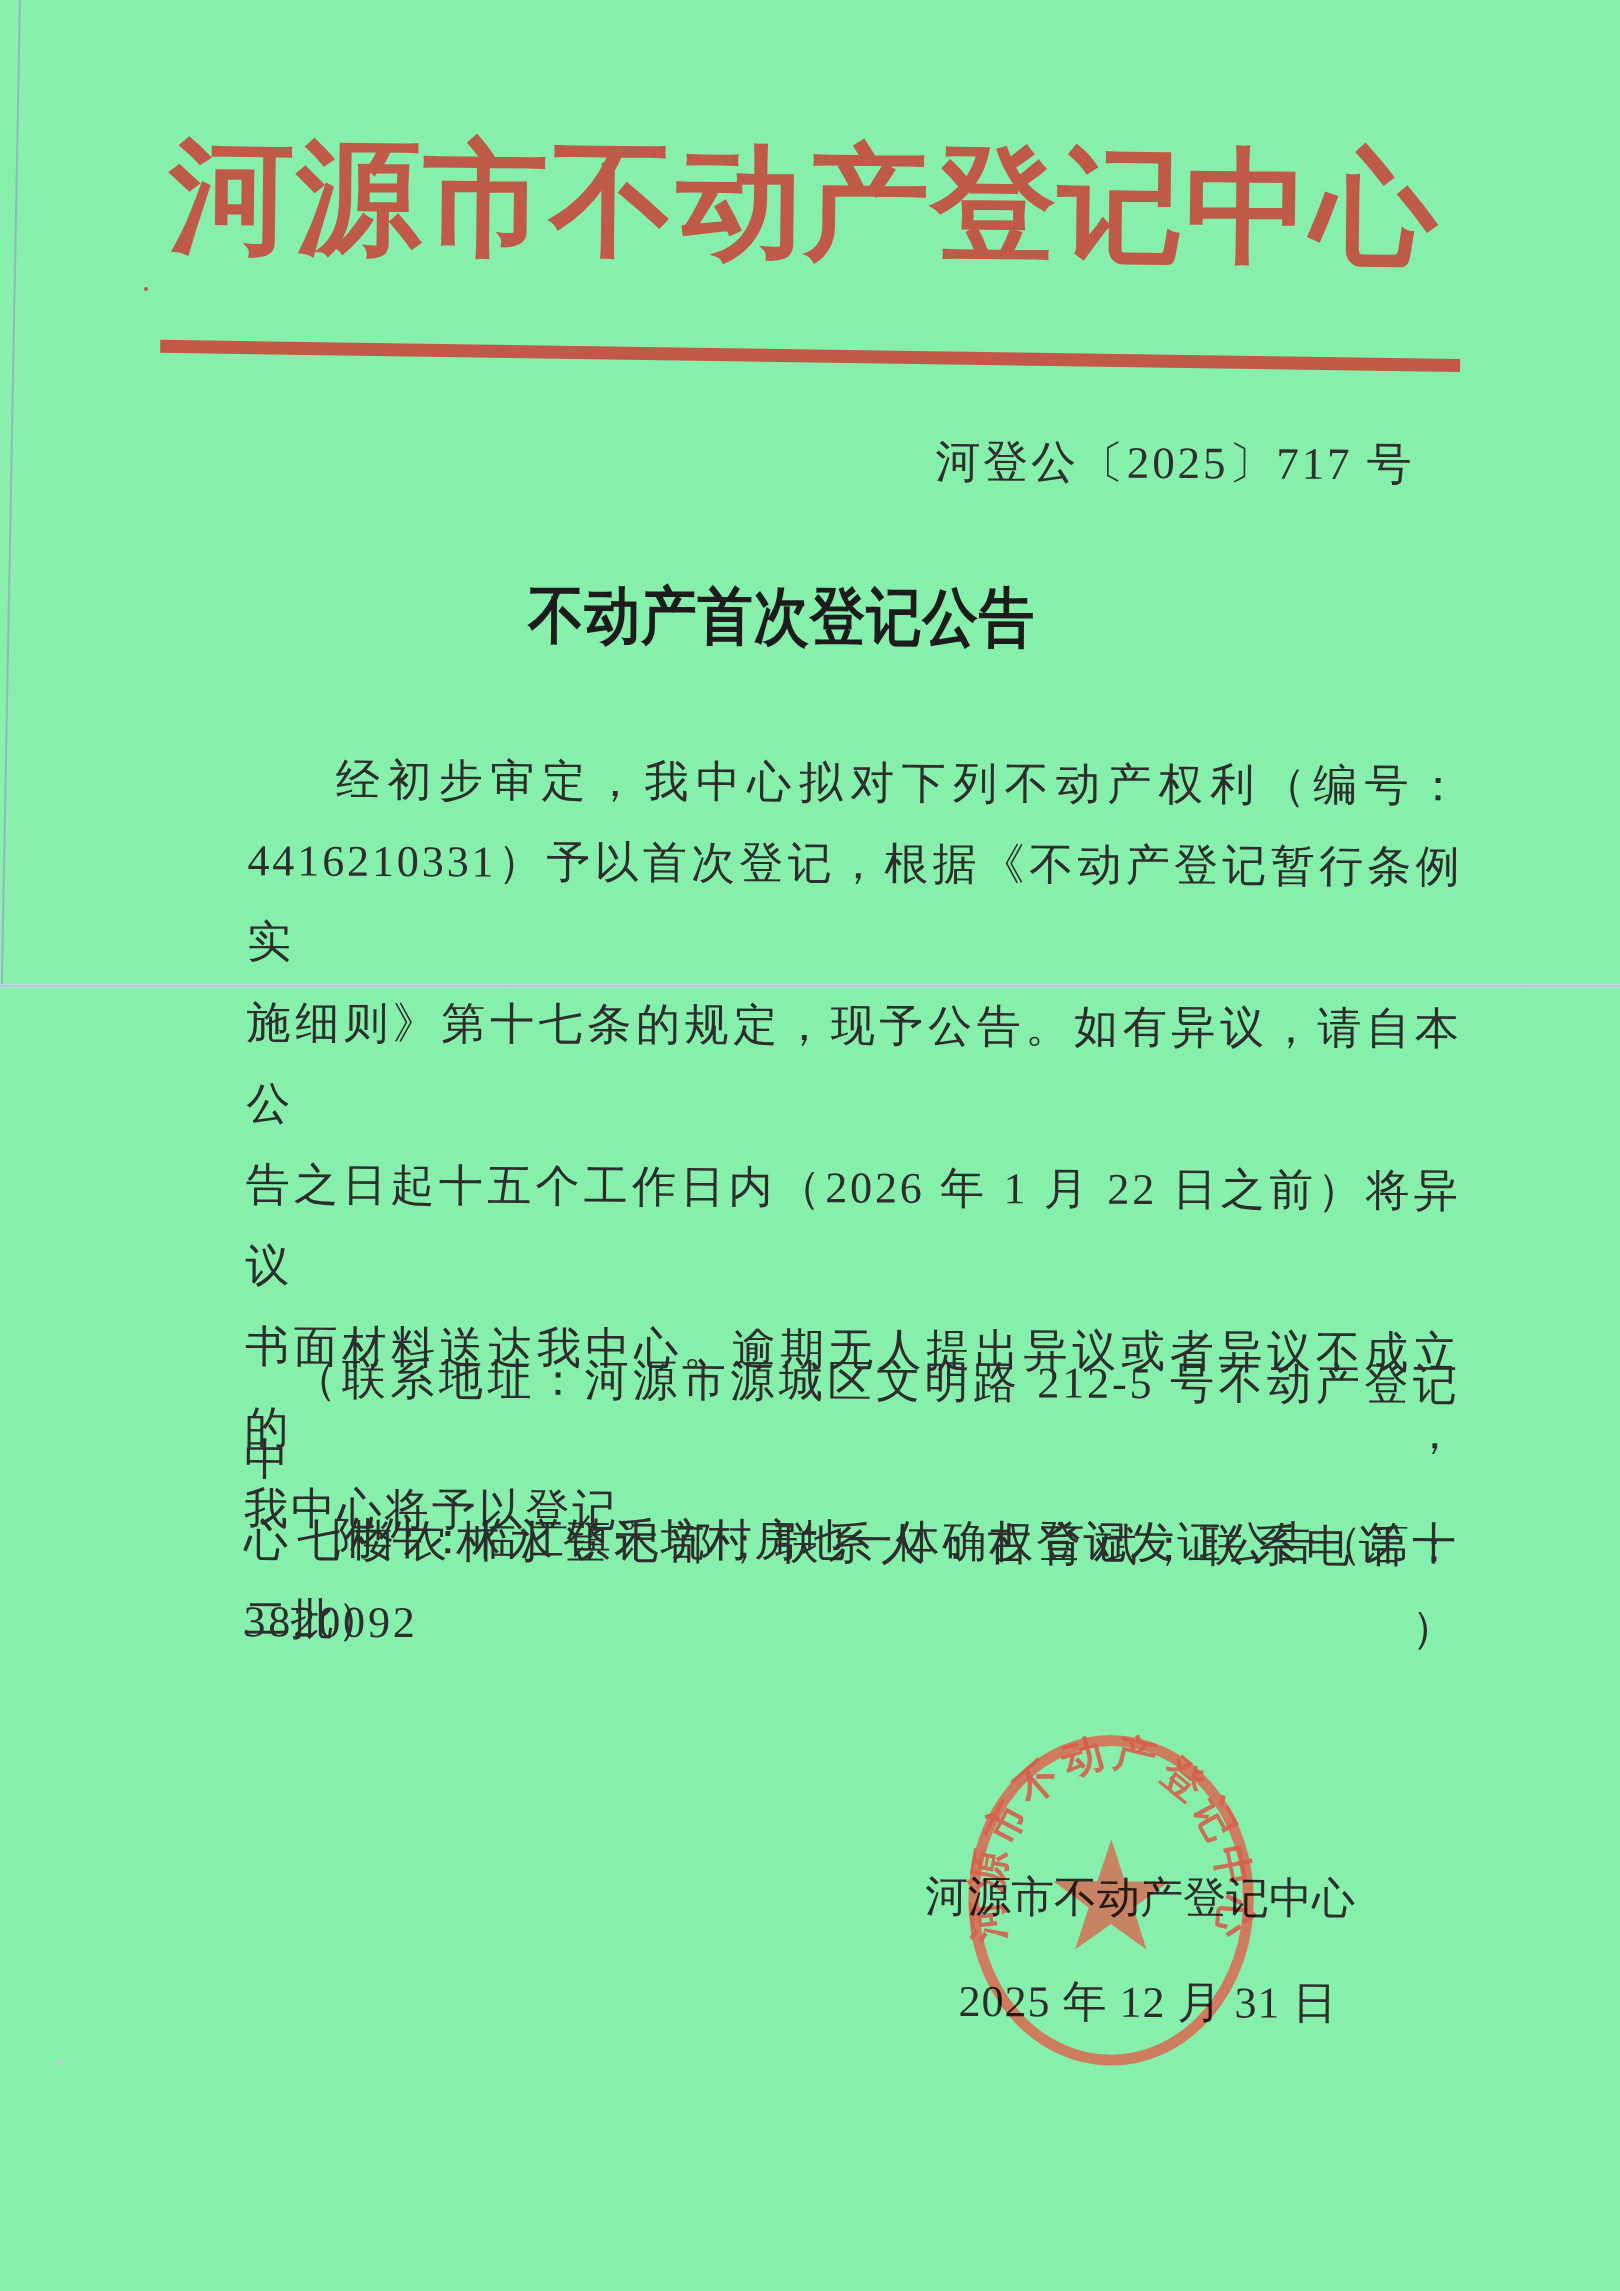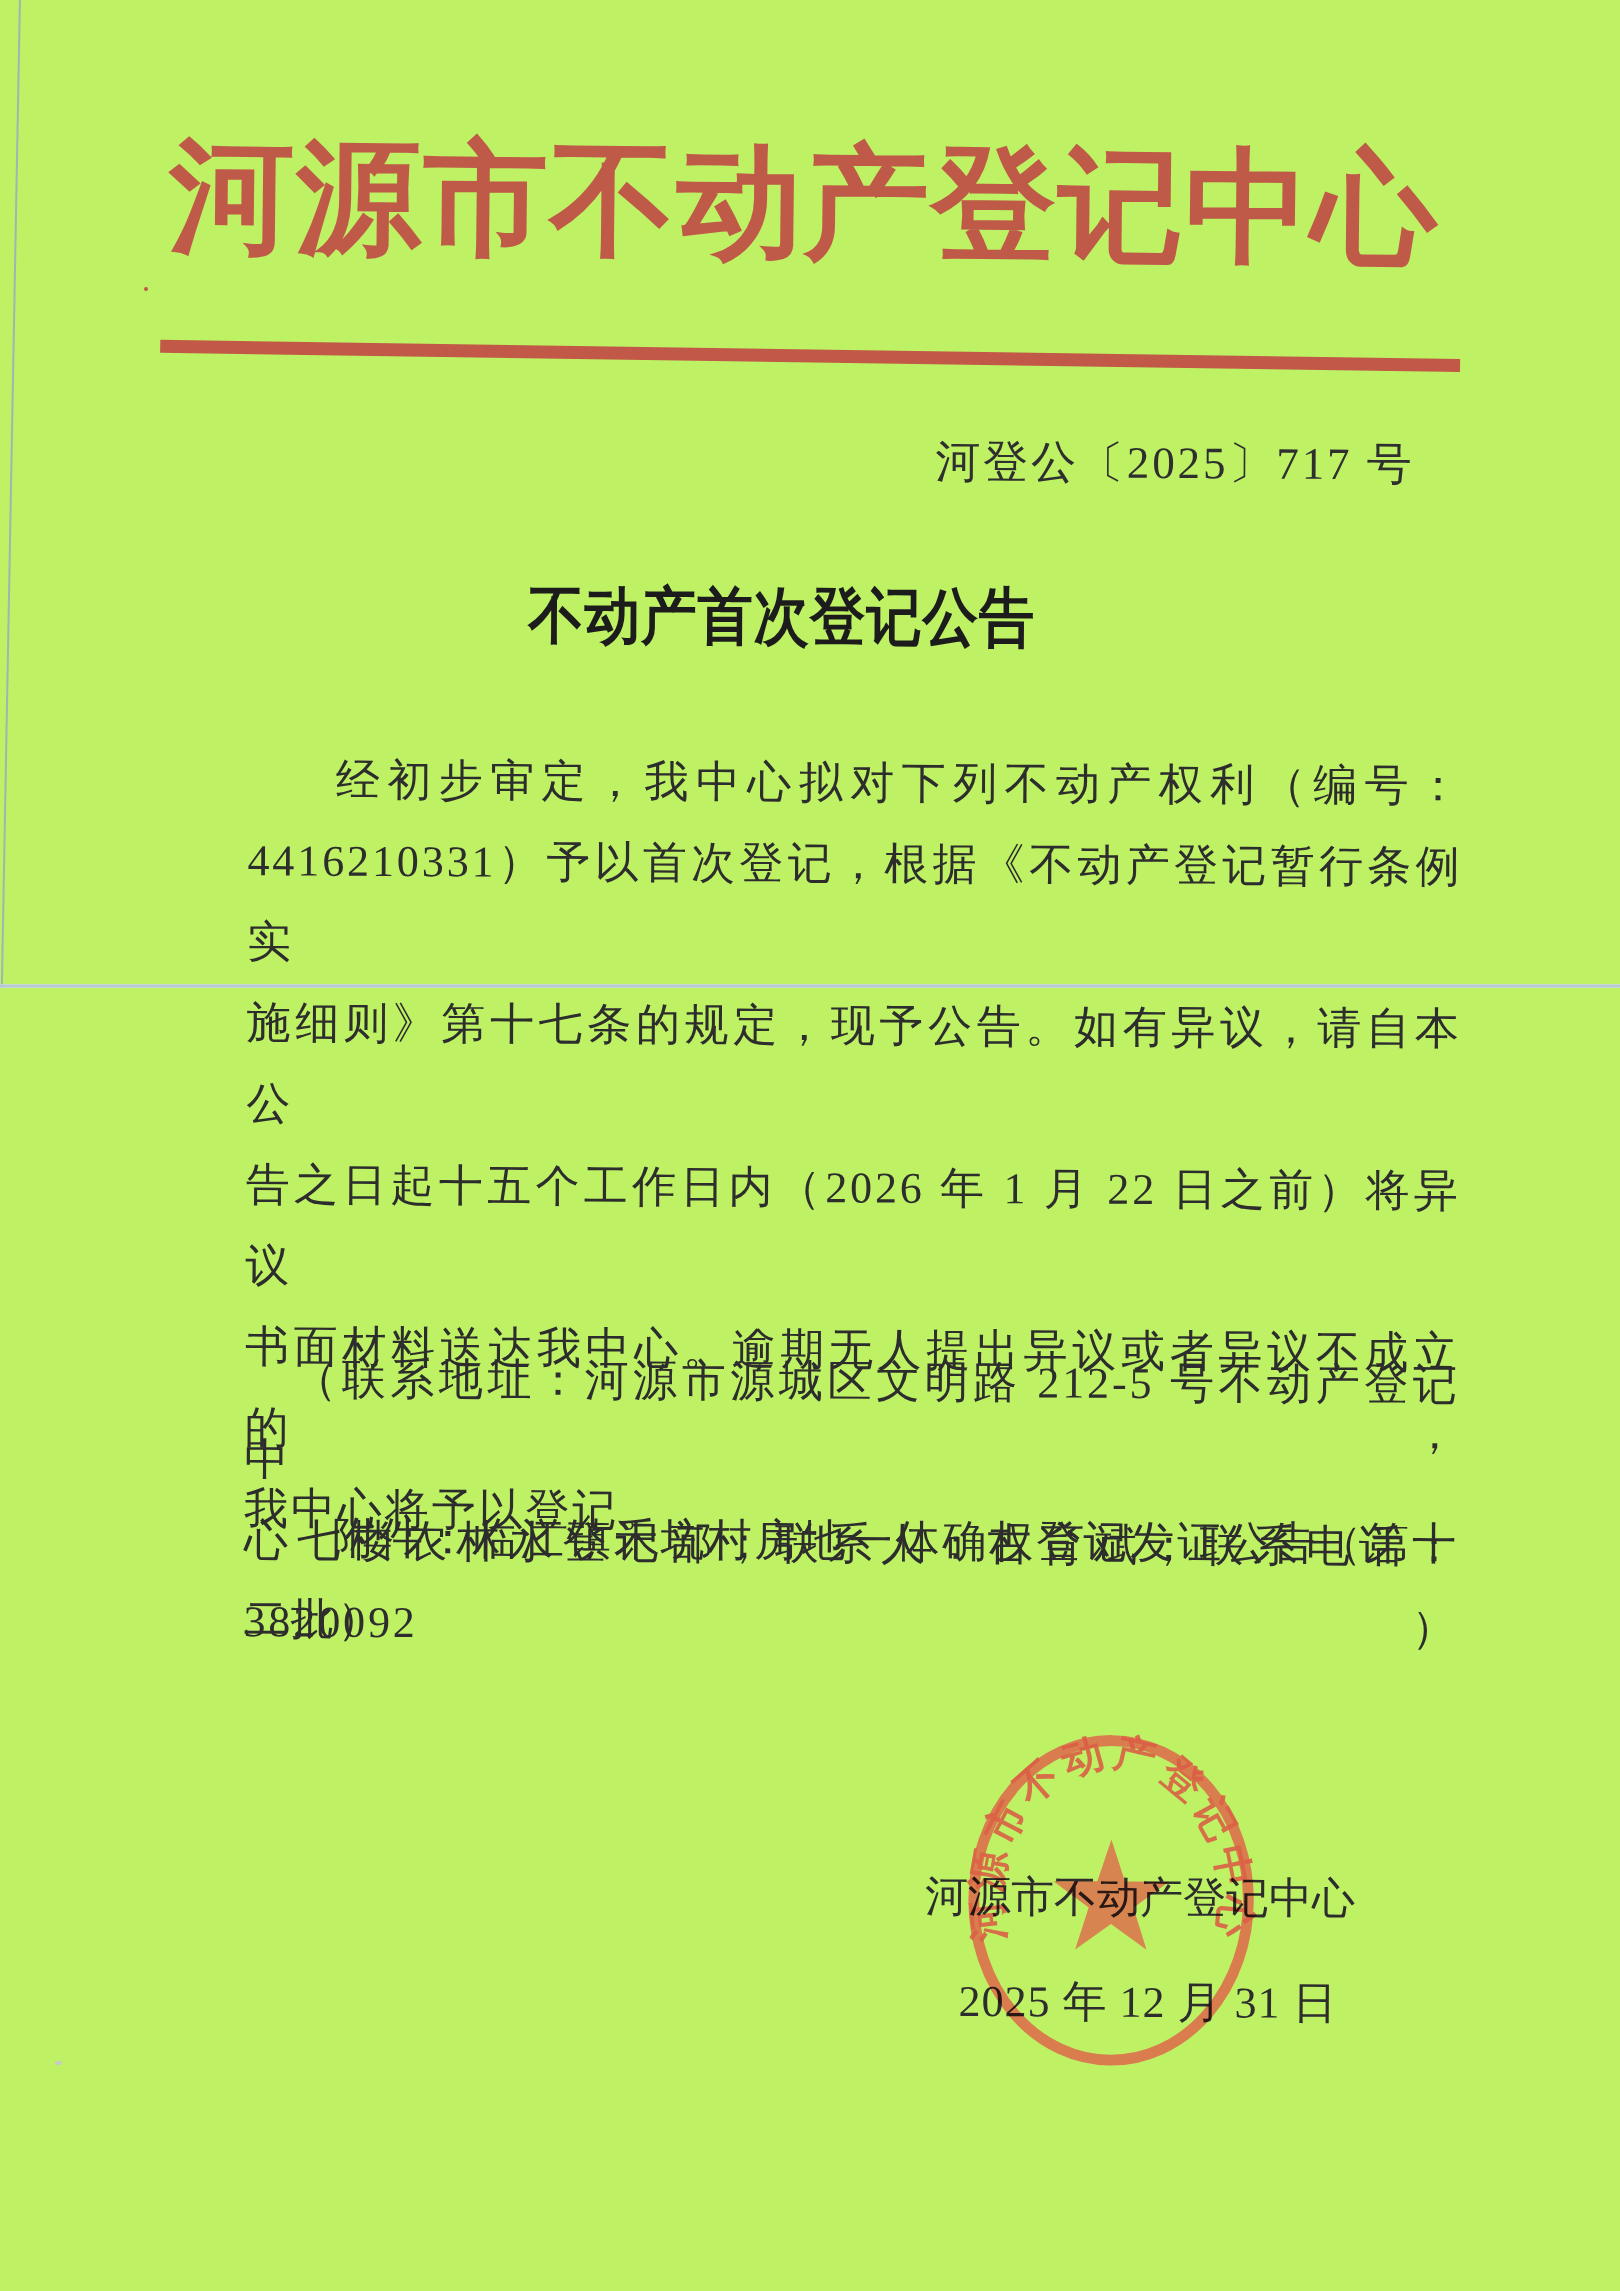--- a/index.html
+++ b/index.html
@@ -5,21 +5,21 @@
   html, body {
     margin: 0;
     padding: 0;
     background: #ffffff;
     font-family: "Liberation Serif", serif;
   }
   #screen {
     position: relative;
     width: 1620px;
     height: 2292px;
-    background: #bef264;
+    background: #86efac;
     overflow: hidden;
   }
   .page {
     position: absolute;
     left: 0; top: 0;
     width: 1620px;
     height: 2292px;
     transform: rotate(0.3deg);
     transform-origin: 392px 196px;
   }

